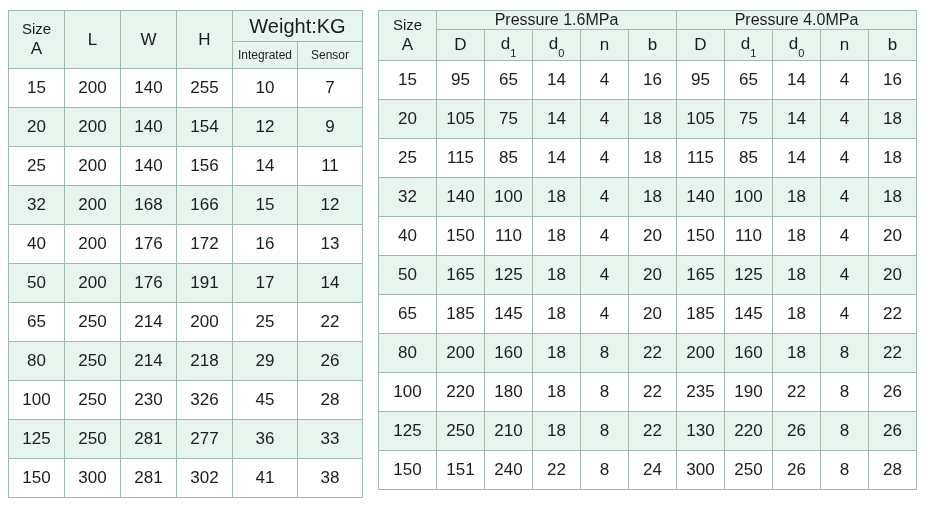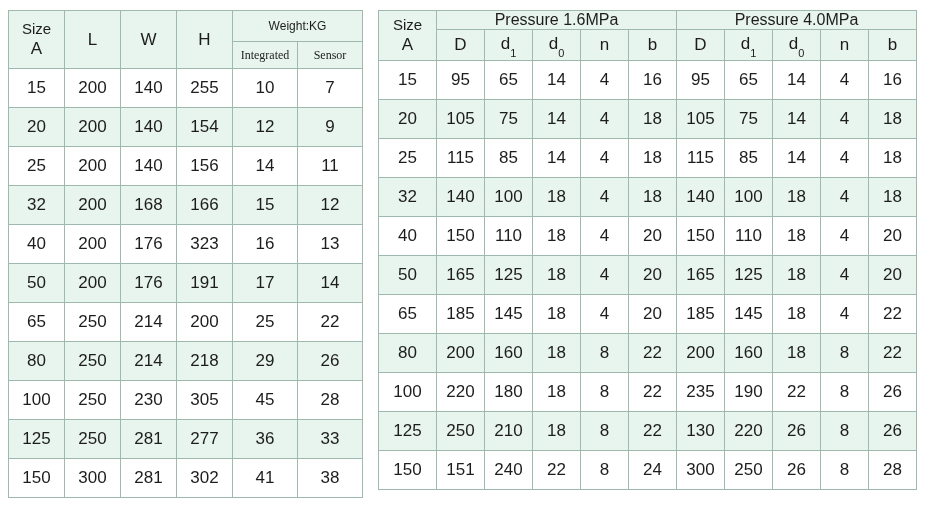--- a/index.html
+++ b/index.html
@@ -38,30 +38,29 @@
     vertical-align: middle;
     font-weight: normal;
     color: #1d1d1d;
     padding: 0;
   }
   table.spec th {
     background: #e8f4ee;
   }
   
   .hdr-main {
-    font-size: 12px;
+    font-size: 20px;
     height: 30px;
   }
   .hdr-tall {
     font-size: 17px;
   }
   .hdr-sub {
     font-size: 12px;
     height: 26px;
-    font-family: Liberation Serif, serif;
   }
   .size-cell {
     font-size: 15px;
     line-height: 1.25;
   }
   .size-cell .sz-a {
     font-size: 17px;
   }
   td.body-cell {
     font-size: 17px;
@@ -152,21 +151,21 @@
             <td class="body-cell">200</td>
             <td class="body-cell">168</td>
             <td class="body-cell">166</td>
             <td class="body-cell">15</td>
             <td class="body-cell">12</td>
           </tr>
           <tr>
             <td class="body-cell">40</td>
             <td class="body-cell">200</td>
             <td class="body-cell">176</td>
-            <td class="body-cell">323</td>
+            <td class="body-cell">172</td>
             <td class="body-cell">16</td>
             <td class="body-cell">13</td>
           </tr>
           <tr class="alt">
             <td class="body-cell">50</td>
             <td class="body-cell">200</td>
             <td class="body-cell">176</td>
             <td class="body-cell">191</td>
             <td class="body-cell">17</td>
             <td class="body-cell">14</td>
@@ -184,21 +183,21 @@
             <td class="body-cell">250</td>
             <td class="body-cell">214</td>
             <td class="body-cell">218</td>
             <td class="body-cell">29</td>
             <td class="body-cell">26</td>
           </tr>
           <tr>
             <td class="body-cell">100</td>
             <td class="body-cell">250</td>
             <td class="body-cell">230</td>
-            <td class="body-cell">305</td>
+            <td class="body-cell">326</td>
             <td class="body-cell">45</td>
             <td class="body-cell">28</td>
           </tr>
           <tr class="alt">
             <td class="body-cell">125</td>
             <td class="body-cell">250</td>
             <td class="body-cell">281</td>
             <td class="body-cell">277</td>
             <td class="body-cell">36</td>
             <td class="body-cell">33</td>

